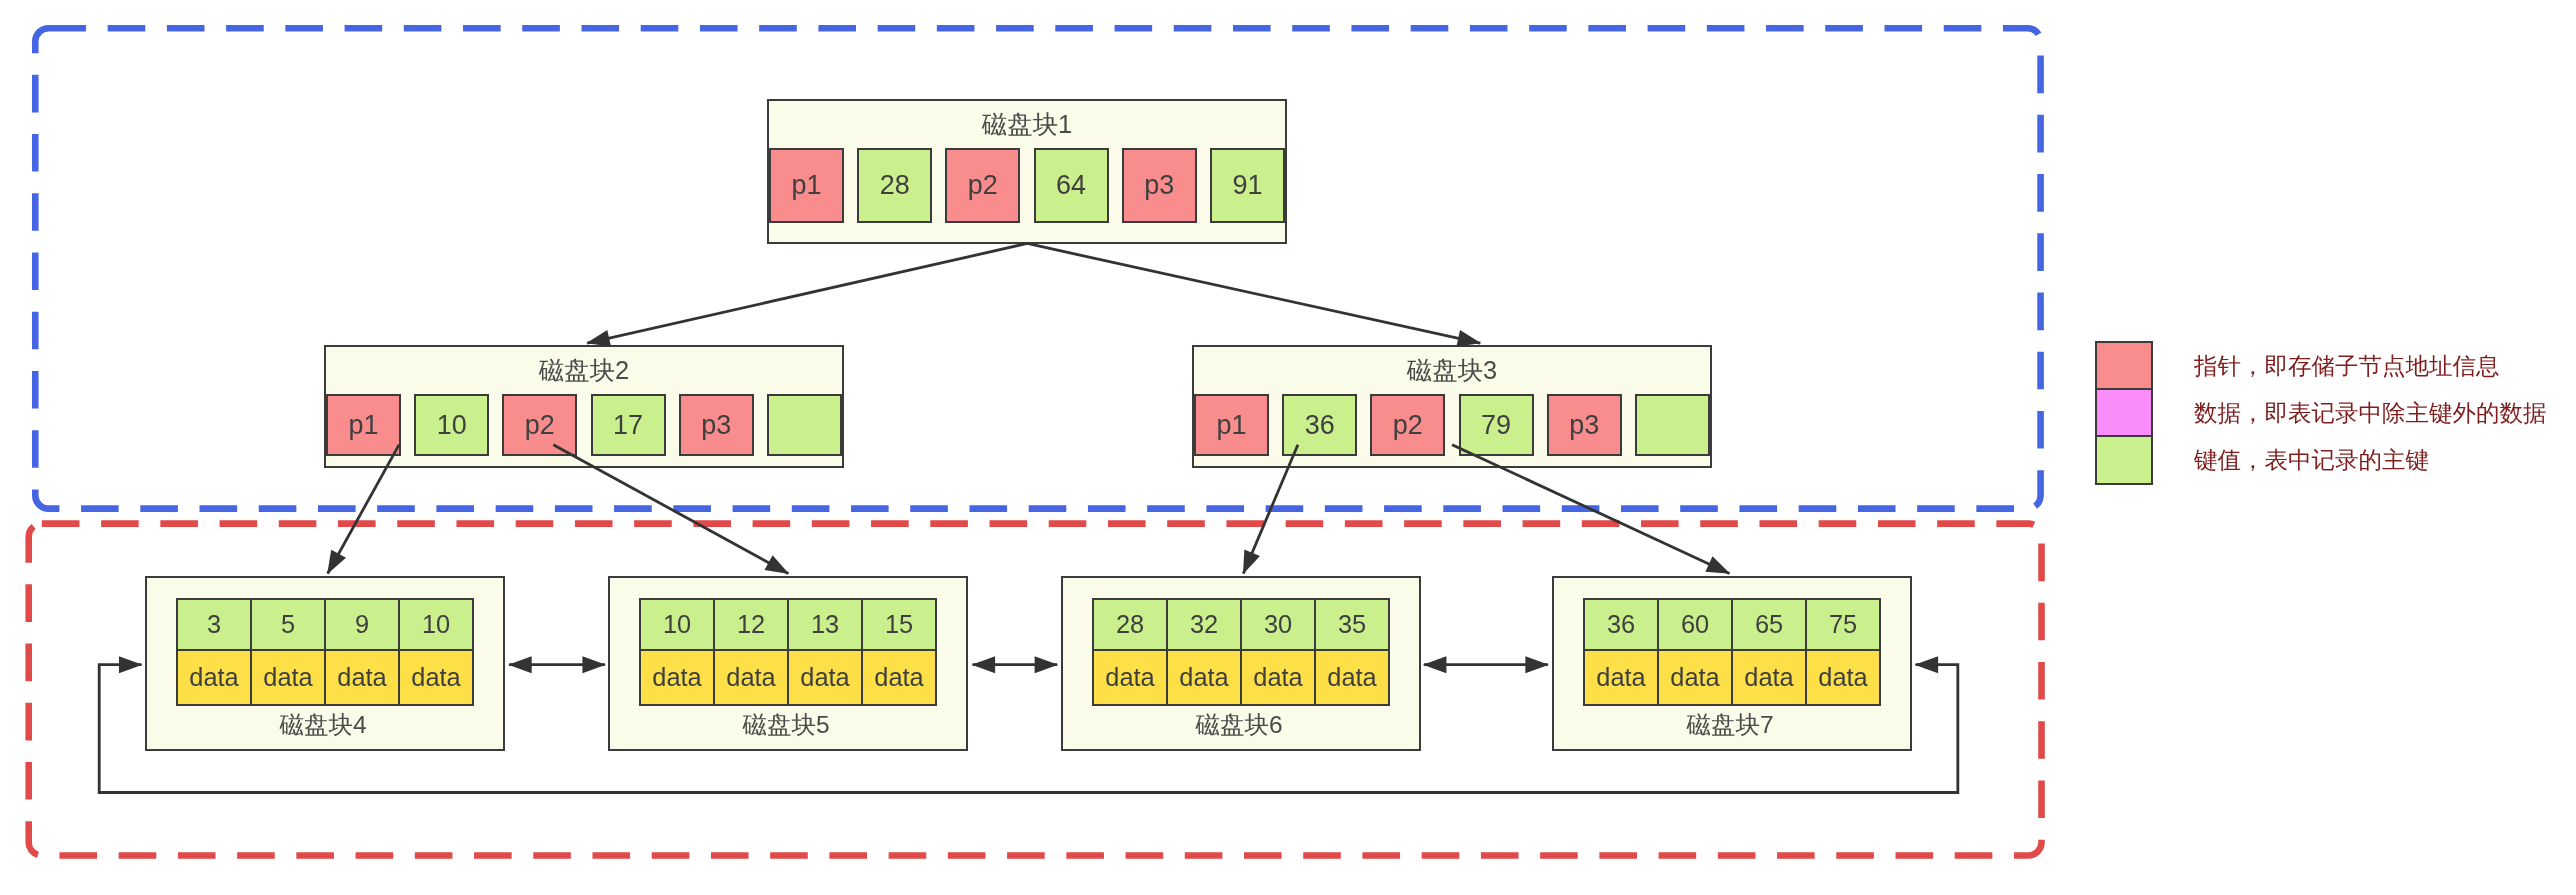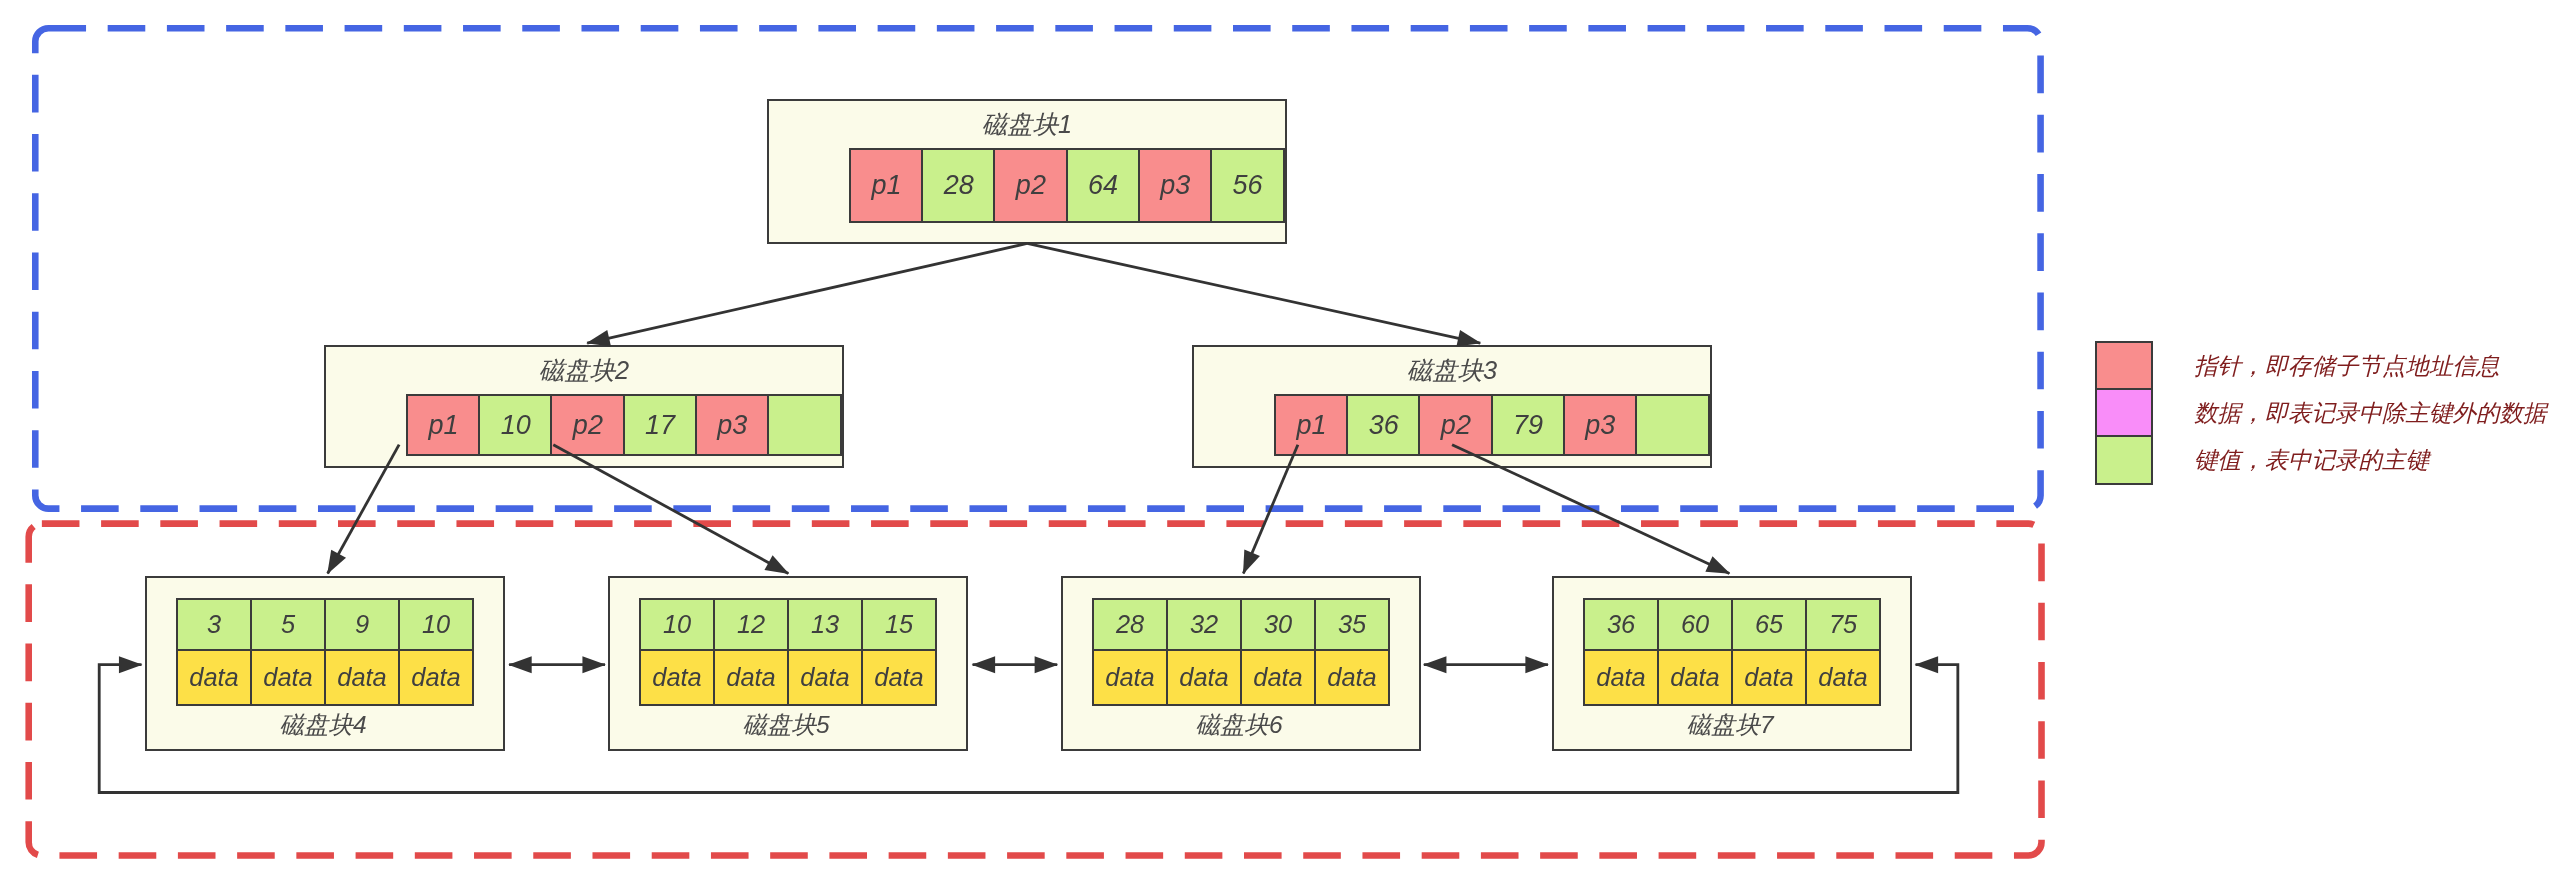--- a/index.html
+++ b/index.html
@@ -1,28 +1,28 @@
 <!DOCTYPE html>
 <html style="font-size:15px"><head>
 <meta charset="utf-8">
 <style>
   html,body{margin:0;padding:0;background:#ffffff;}
   body{font-family:"Liberation Sans","DejaVu Sans",sans-serif;}
-  #stage{position:relative;width:2576px;height:895px;background:#ffffff;overflow:hidden;font-style:italic;}
+  #stage{position:relative;width:2576px;height:895px;background:#ffffff;overflow:hidden;}
 
   
   #overlay{position:absolute;left:0;top:0;width:2576px;height:895px;z-index:5;pointer-events:none;}
 
   
   .iblock,.lblock{position:absolute;background:#fbfbe9;border:2.8px solid #3b3b3b;box-sizing:border-box;z-index:2;}
 
   
   .iblock{width:520px;}
   .iblock .ititle{text-align:center;font-size:25.4px;color:#4a4a4a;margin-top:6.6px;}
-  .irow{display:flex;justify-content:flex-end;margin-top:6.6px;}
+  .irow{display:flex;justify-content:space-between;margin-top:6.6px;}
   .irow .cell{width:75px;height:75px;border:2.8px solid #3b3b3b;box-sizing:border-box;
               display:flex;align-items:center;justify-content:center;
               font-size:27px;color:#3f3f3f;}
   .irow .cell + .cell{margin-left:-2.8px;}
   .iblock.lvl2 .irow .cell{height:62px;}
   .cell.pointer{background:#f98d8d;}
   .cell.key{background:#c9f08c;}
 
   
   .lblock{width:360px;height:175px;}
@@ -60,21 +60,21 @@
 <div id="stage">
 
   <div class="iblock" id="b1">
     <div class="ititle">磁盘块1</div>
     <div class="irow">
       <div class="cell pointer">p1</div>
       <div class="cell key">28</div>
       <div class="cell pointer">p2</div>
       <div class="cell key">64</div>
       <div class="cell pointer">p3</div>
-      <div class="cell key">56</div>
+      <div class="cell key">91</div>
     </div>
   </div>
 
   <div class="iblock lvl2" id="b2">
     <div class="ititle">磁盘块2</div>
     <div class="irow">
       <div class="cell pointer">p1</div>
       <div class="cell key">10</div>
       <div class="cell pointer">p2</div>
       <div class="cell key">17</div>

